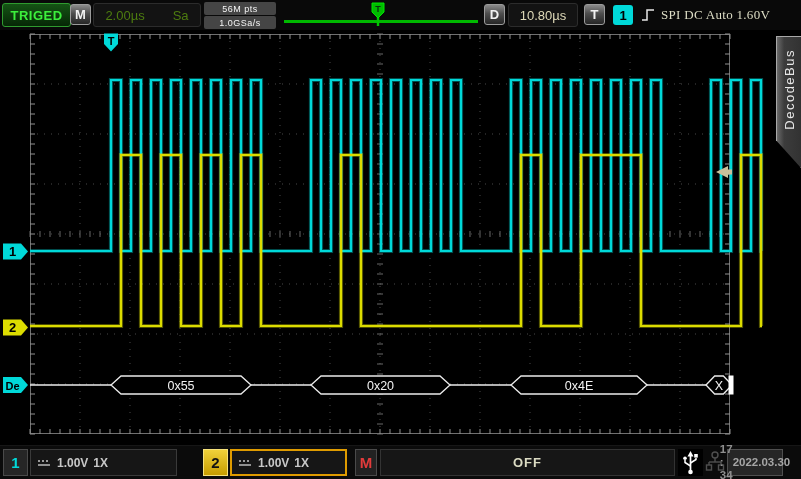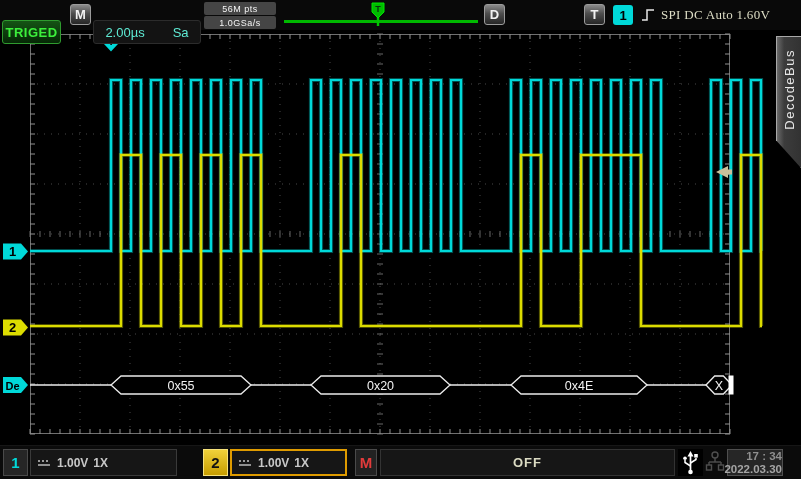--- a/index.html
+++ b/index.html
@@ -3,27 +3,27 @@
 <meta charset="utf-8">
 <style>
   html,body{margin:0;padding:0;background:#000;}
   body{width:801px;height:479px;position:relative;overflow:hidden;font-family:"Liberation Sans",sans-serif;}
   
   .topbar{position:absolute;left:0;top:0;width:801px;height:30px;background:#090909;z-index:5;}
   .gbadge{position:absolute;top:4px;width:21px;height:21px;box-sizing:border-box;
     background:linear-gradient(180deg,#8b8b8b 0%,#4e4e4e 45%,#262626 100%);
     border:1px solid #9b9b9b;border-radius:3px;color:#f2f2f2;font-weight:bold;font-size:13px;
     display:flex;align-items:center;justify-content:center;}
-  #trig-status{position:absolute;left:2px;top:20px;width:59px;height:24px;box-sizing:border-box;
+  #trig-status{position:absolute;left:2px;top:3px;width:69px;height:24px;box-sizing:border-box;
     border:1px solid #2f9b2f;border-radius:3px;background:linear-gradient(180deg,#155415,#062706);
     color:#3cef3c;font-size:13px;font-weight:bold;letter-spacing:.5px;display:flex;align-items:center;justify-content:center;}
   #m-badge{left:70px;}
-  #tb-box{position:absolute;left:93px;top:20px;width:108px;height:24px;box-sizing:border-box;background:#131313;
+  #tb-box{position:absolute;left:93px;top:3px;width:108px;height:24px;box-sizing:border-box;background:#131313;
     border:1px solid #2c2c2c;border-radius:3px;display:flex;align-items:center;justify-content:center;gap:28px;
-    color:#5eead4;font-size:13px;}
+    color:#4d7c0f;font-size:13px;}
   .memcell{position:absolute;left:204px;width:72px;height:13px;background:#454545;border-radius:2px;
     color:#f5f5f5;font-size:9px;display:flex;align-items:center;justify-content:center;letter-spacing:.5px;}
   #mem-depth{top:2px;} #sample-rate{top:16px;}
   #mem-line{position:absolute;left:284px;top:20px;width:194px;height:3px;background:#00ba00;}
   #trig-pos-pin{position:absolute;left:370px;top:1px;}
   #d-badge{left:484px;}
   #delay-box{position:absolute;left:508px;top:3px;width:70px;height:24px;box-sizing:border-box;background:#131313;
     border:1px solid #2c2c2c;border-radius:3px;display:flex;align-items:center;justify-content:center;
     color:#ded9b8;font-size:13px;}
   #t-badge{left:584px;}
@@ -48,21 +48,21 @@
   #bb-ch1-box{left:30px;width:147px;background:#161616;border:1px solid #3a3a3a;justify-content:flex-start;
     padding-left:6px;gap:5px;color:#c8c8c8;font-size:12px;}
   #bb-ch2-badge{left:203px;width:25px;background:linear-gradient(180deg,#f0d13a,#c79d00);border:1px solid #f7e27a;
     color:#111;font-weight:bold;font-size:15px;}
   #bb-ch2-box{left:230px;width:117px;background:#161616;border:2px solid #df9b00;justify-content:flex-start;
     padding-left:6px;gap:5px;color:#c8c8c8;font-size:12px;}
   #bb-m-badge{left:355px;width:22px;background:#222;border:1px solid #4a4a4a;color:#e23b3b;font-weight:bold;font-size:15px;}
   #bb-off-box{left:380px;width:295px;background:#161616;border:1px solid #333;color:#dadac2;font-size:13px;letter-spacing:1px;}
   #bb-usb{left:678px;width:25px;background:#000;}
   #bb-lan{left:704px;width:22px;}
-  #bb-datetime{left:727px;width:56px;background:#262626;border:1px solid #4f4f4f;flex-direction:column;line-height:13px;align-items:flex-end;}
+  #bb-datetime{left:727px;width:56px;background:#262626;border:1px solid #4f4f4f;flex-direction:row;line-height:13px;}
   #bb-datetime .time{color:#8f8f8f;font-size:11.5px;}
   #bb-datetime .date{color:#a5a5a5;font-size:11.5px;}
 </style>
 </head>
 <body>
 
 <svg id="scope-svg" width="801" height="479">
     <g>
       <line x1="80" y1="34" x2="80" y2="434" stroke="#484848" stroke-width="1" stroke-dasharray="1 6"></line>
       <line x1="130" y1="34" x2="130" y2="434" stroke="#484848" stroke-width="1" stroke-dasharray="1 6"></line>
@@ -481,20 +481,21 @@
   </div>
   <div id="mem-depth" class="memcell">56M pts</div>
   <div id="sample-rate" class="memcell">1.0GSa/s</div>
   <div id="mem-line"></div>
   <svg id="trig-pos-pin" width="16" height="28">
     <rect x="6.8" y="10" width="2.4" height="15" fill="#00c400"></rect>
     <polygon points="2,2 14,2 14,11 8,17 2,11" fill="#00bb00" stroke="#00e800" stroke-width="1"></polygon>
     <text x="8" y="11" font-size="9" font-weight="bold" fill="#06330a" text-anchor="middle" font-family="Liberation Sans, sans-serif">T</text>
   </svg>
   <div id="d-badge" class="gbadge">D</div>
+  <div id="delay-box">10.80µs</div>
   <div id="t-badge" class="gbadge">T</div>
   <div id="trig-src-badge">1</div>
   <svg id="slope-icon" width="16" height="16">
     <polyline points="1,13 6,13 6,3 13,3" fill="none" stroke="#e8e8e8" stroke-width="1.5"></polyline>
   </svg>
   <div id="trig-info">SPI DC Auto 1.60V</div>
 </div>
 
 <div id="decode-tab">
   <div class="vwrap">

